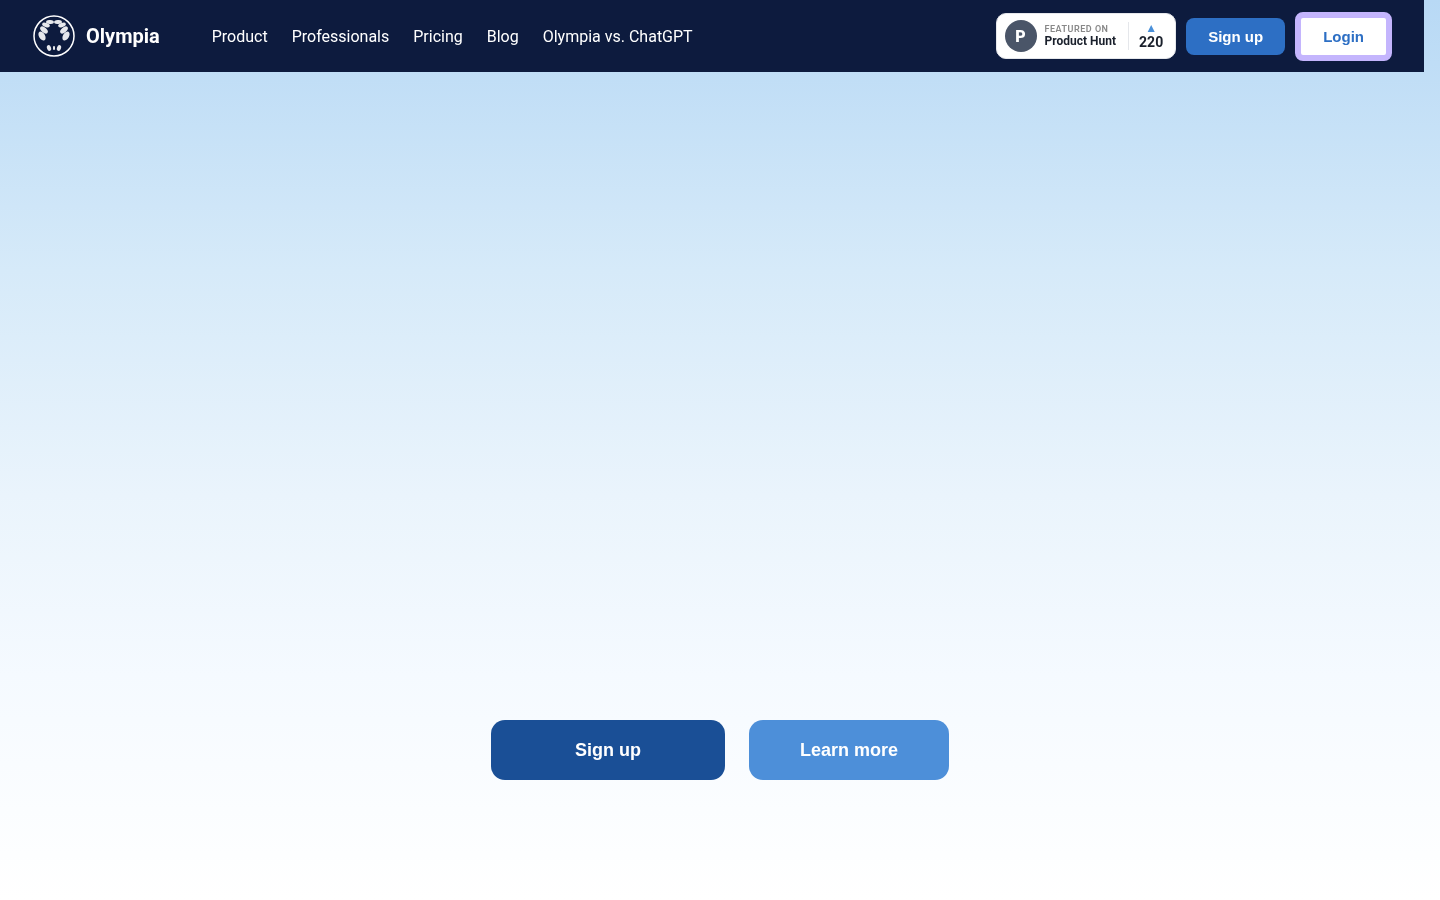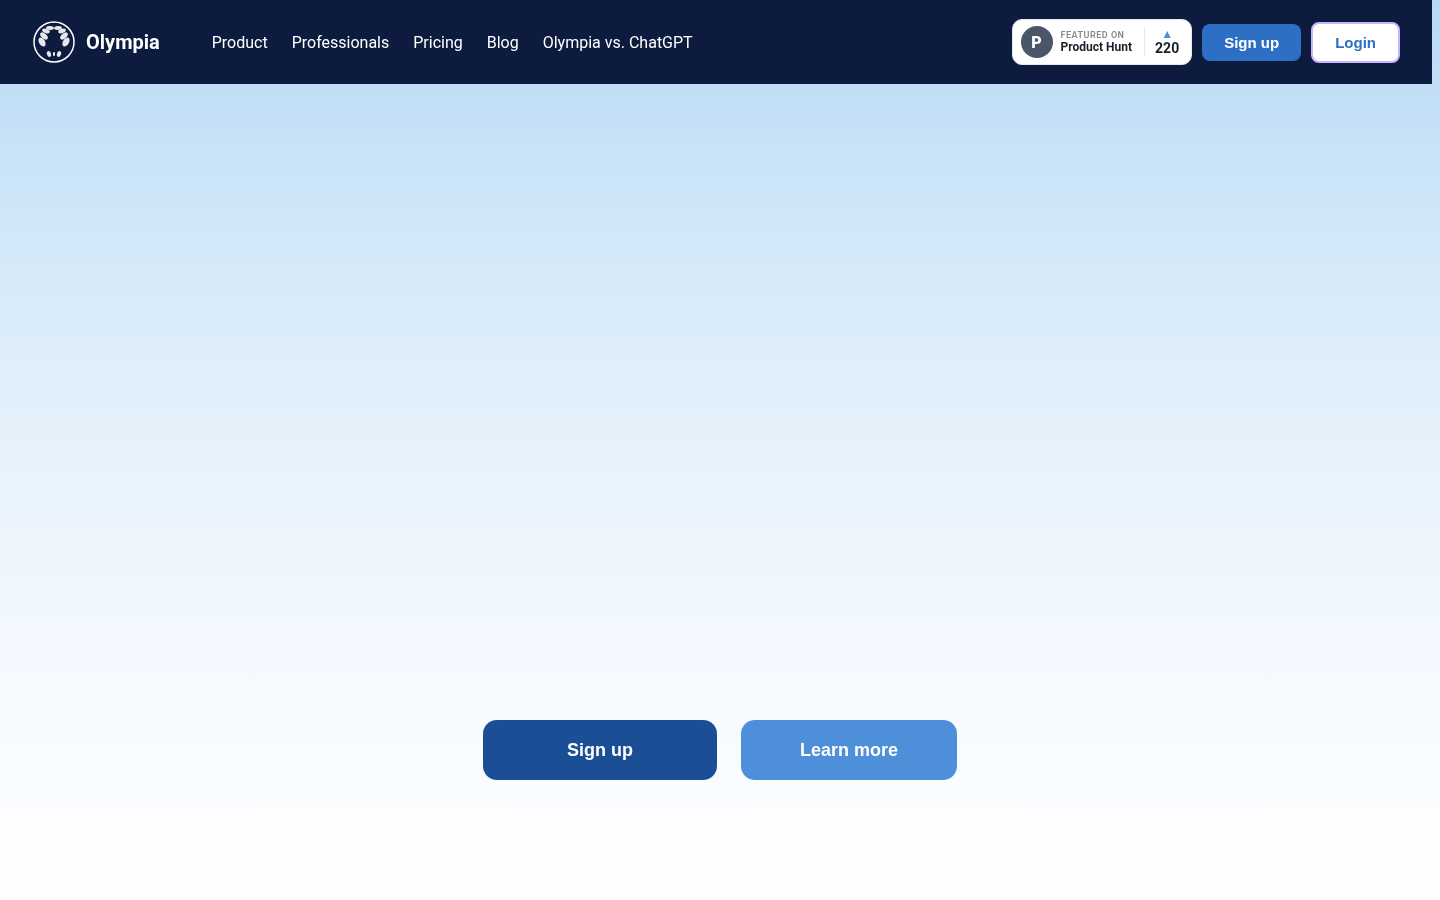--- a/index.html
+++ b/index.html
@@ -7,22 +7,22 @@
     body {
       font-family: -apple-system, BlinkMacSystemFont, 'Segoe UI', Roboto, sans-serif;
       width: 1440px;
       height: 900px;
       overflow: hidden;
     }
 
     
     nav {
       position: fixed;
-      top: 0; left: 0; right: 8px;
-      height: 84px;
+      top: 0; left: 0; right: 16px;
+      height: 72px;
       background: #0d1b3e;
       display: flex;
       align-items: center;
       padding: 0 32px;
       z-index: 100;
     }
 
     .nav-logo {
       display: flex;
       align-items: center;
@@ -143,21 +143,21 @@
       border-radius: 8px;
       padding: 10px 22px;
       font-size: 15px;
       font-weight: 600;
       cursor: pointer;
     }
 
     .btn-login-nav {
       background: #ffffff;
       color: #2d6fc4;
-      border: 2px solid #c4b5fd;
+      border: 6px solid #c4b5fd;
       border-radius: 8px;
       padding: 10px 22px;
       font-size: 15px;
       font-weight: 600;
       cursor: pointer;
     }
 
     
     .hero {
       width: 1440px;
@@ -192,21 +192,21 @@
       align-items: center;
       justify-content: center;
     }
 
     .btn-learn-more {
       background: #4d8fd9;
       color: #ffffff;
       border: none;
       border-radius: 14px;
       padding: 0;
-      width: 216px;
+      width: 200px;
       height: 60px;
       font-size: 18px;
       font-weight: 700;
       cursor: pointer;
       display: flex;
       align-items: center;
       justify-content: center;
     }
   </style>
 </head>

